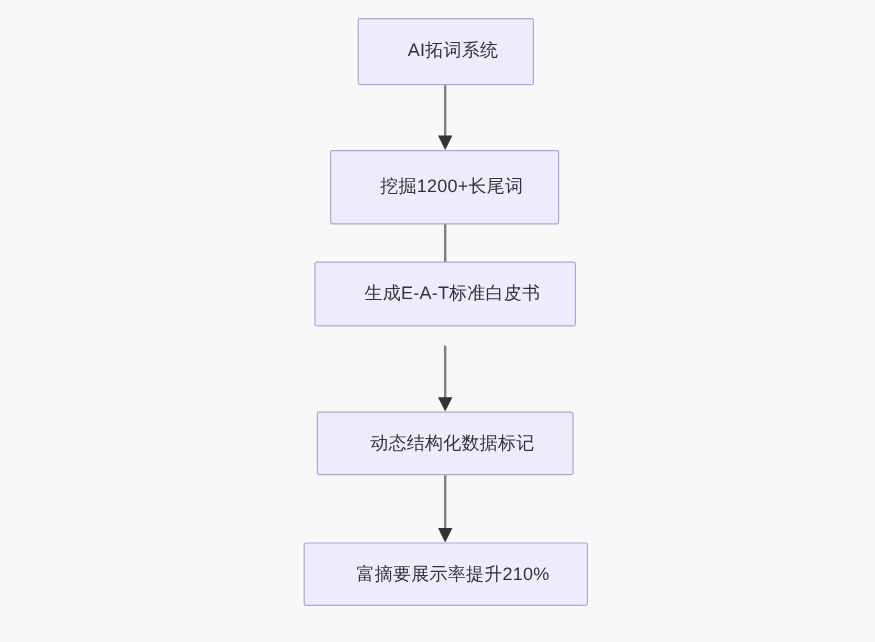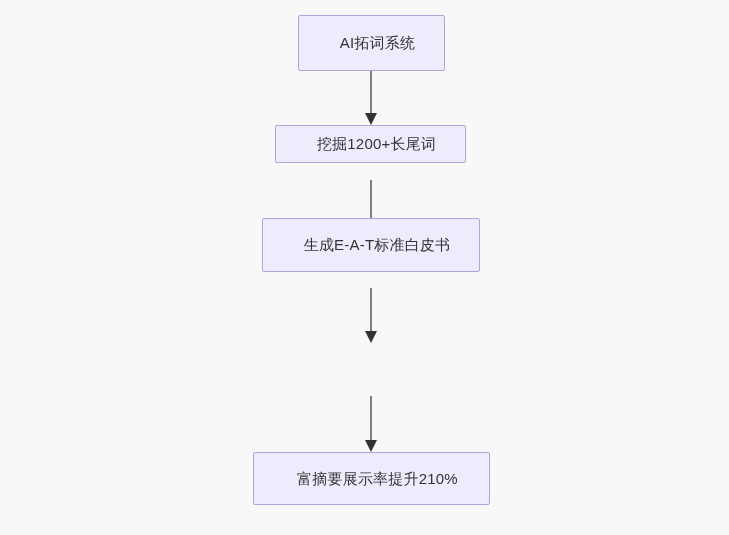--- a/index.html
+++ b/index.html
@@ -39,21 +39,21 @@
     z-index: 2;
     padding-left: 12px;
   }
 
   .node-label {
     display: block;
   }
 
   
   .node-1 { left: 298px; top: 15px;  width: 147px; height: 56px; }
-  .node-2 { left: 275px; top: 125px; width: 191px; height: 38px; }
+  .node-2 { left: 275px; top: 125px; width: 191px; height: 62px; }
   .node-3 { left: 262px; top: 218px; width: 218px; height: 54px; }
   .node-4 { left: 264px; top: 343px; width: 214px; height: 53px; }
   .node-5 { left: 253px; top: 452px; width: 237px; height: 53px; text-align: center; }
 
   .edge {
     position: absolute;
     left: 0;
     top: 0;
     width: 729px;
     height: 535px;
@@ -103,18 +103,21 @@
   </div>
 
   <div class="node node-2">
     <span class="node-label">挖掘1200+长尾词</span>
   </div>
 
   <div class="node node-3">
     <span class="node-label">生成E-A-T标准白皮书</span>
   </div>
 
+  <div class="node node-4">
+    <span class="node-label">动态结构化数据标记</span>
+  </div>
 
   <div class="node node-5">
     <span class="node-label">富摘要展示率提升210%</span>
   </div>
 
 </div>
 
 </body></html>

